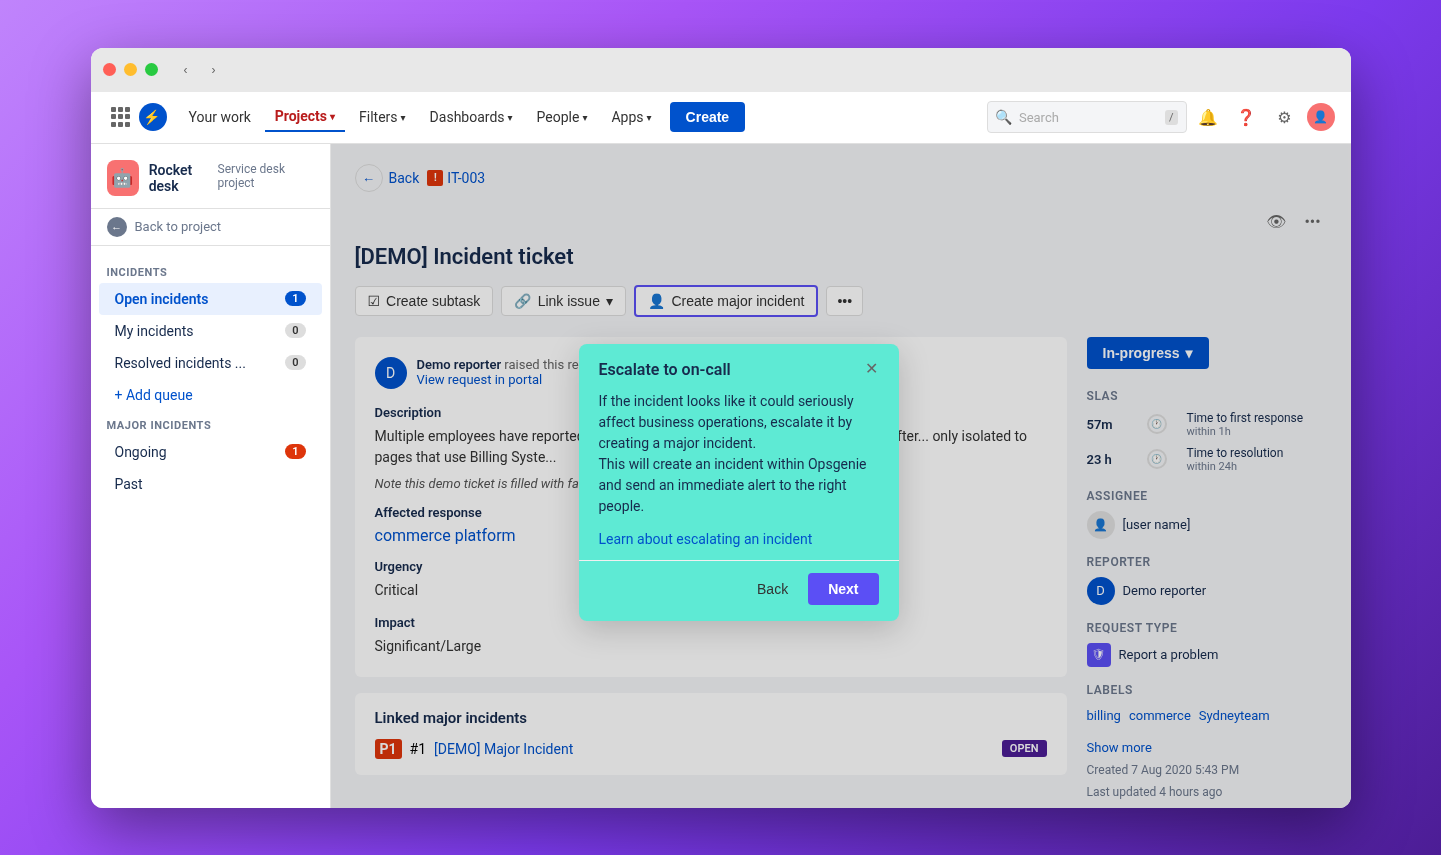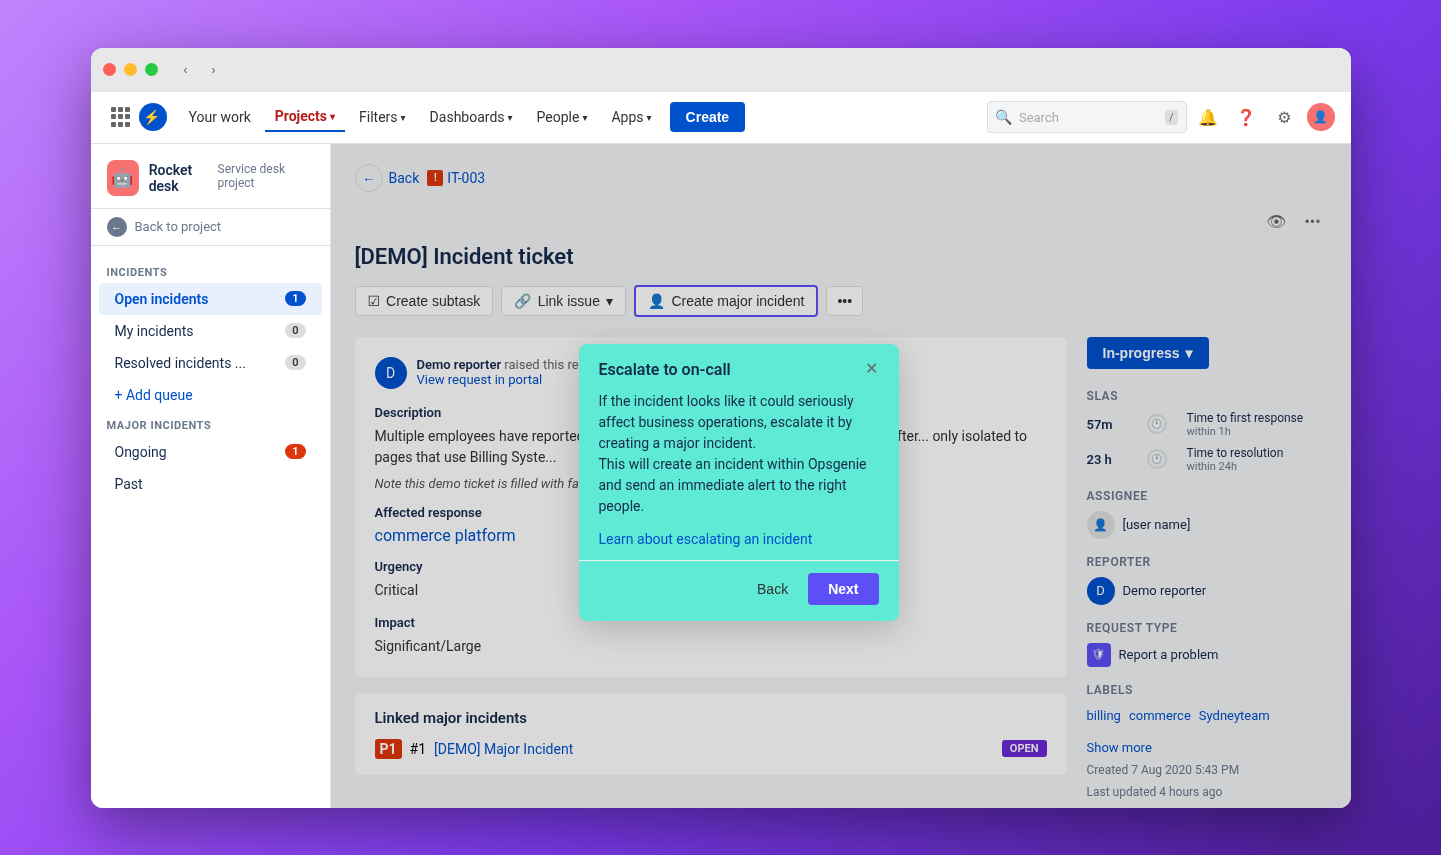--- a/index.html
+++ b/index.html
@@ -477,21 +477,21 @@
     }
     .p1-badge {
       background: #de350b;
       color: white;
       font-size: 14px;
       font-weight: 700;
       padding: 2px 5px;
       border-radius: 3px;
     }
     .open-badge {
-      background: #6d28d9;
+      background: #4c1d95;
       color: white;
       font-size: 11px;
       font-weight: 600;
       padding: 2px 8px;
       border-radius: 3px;
       margin-left: auto;
     }
     
     .modal-overlay {
       position: absolute;

